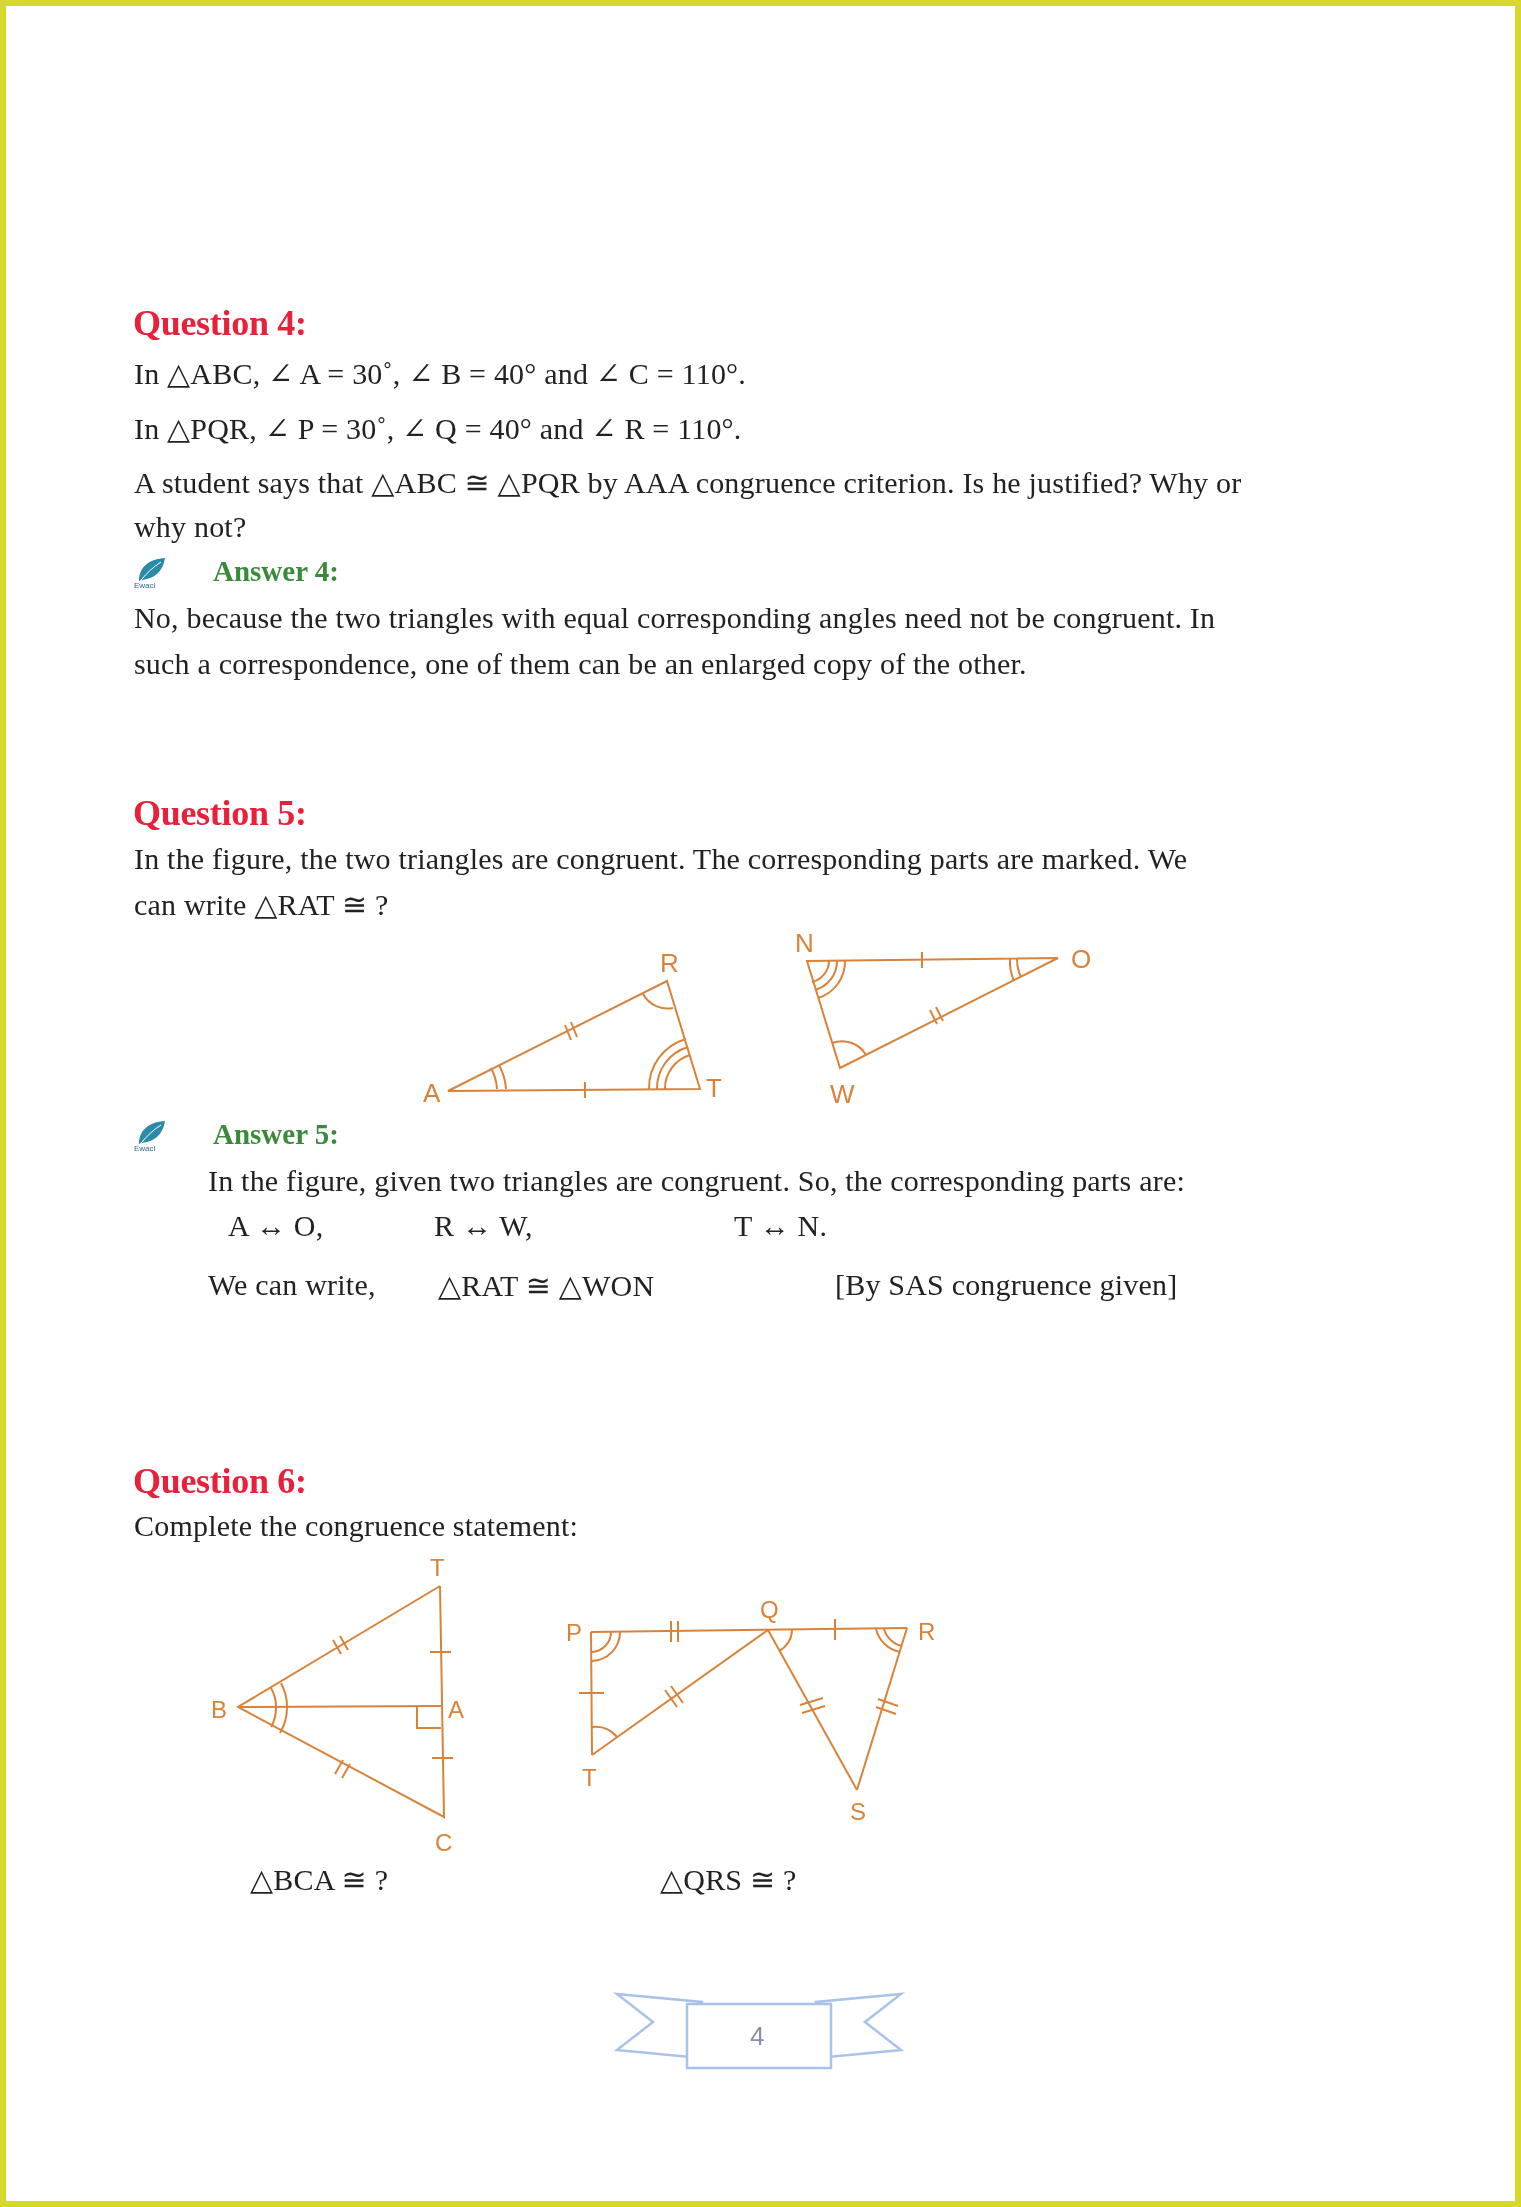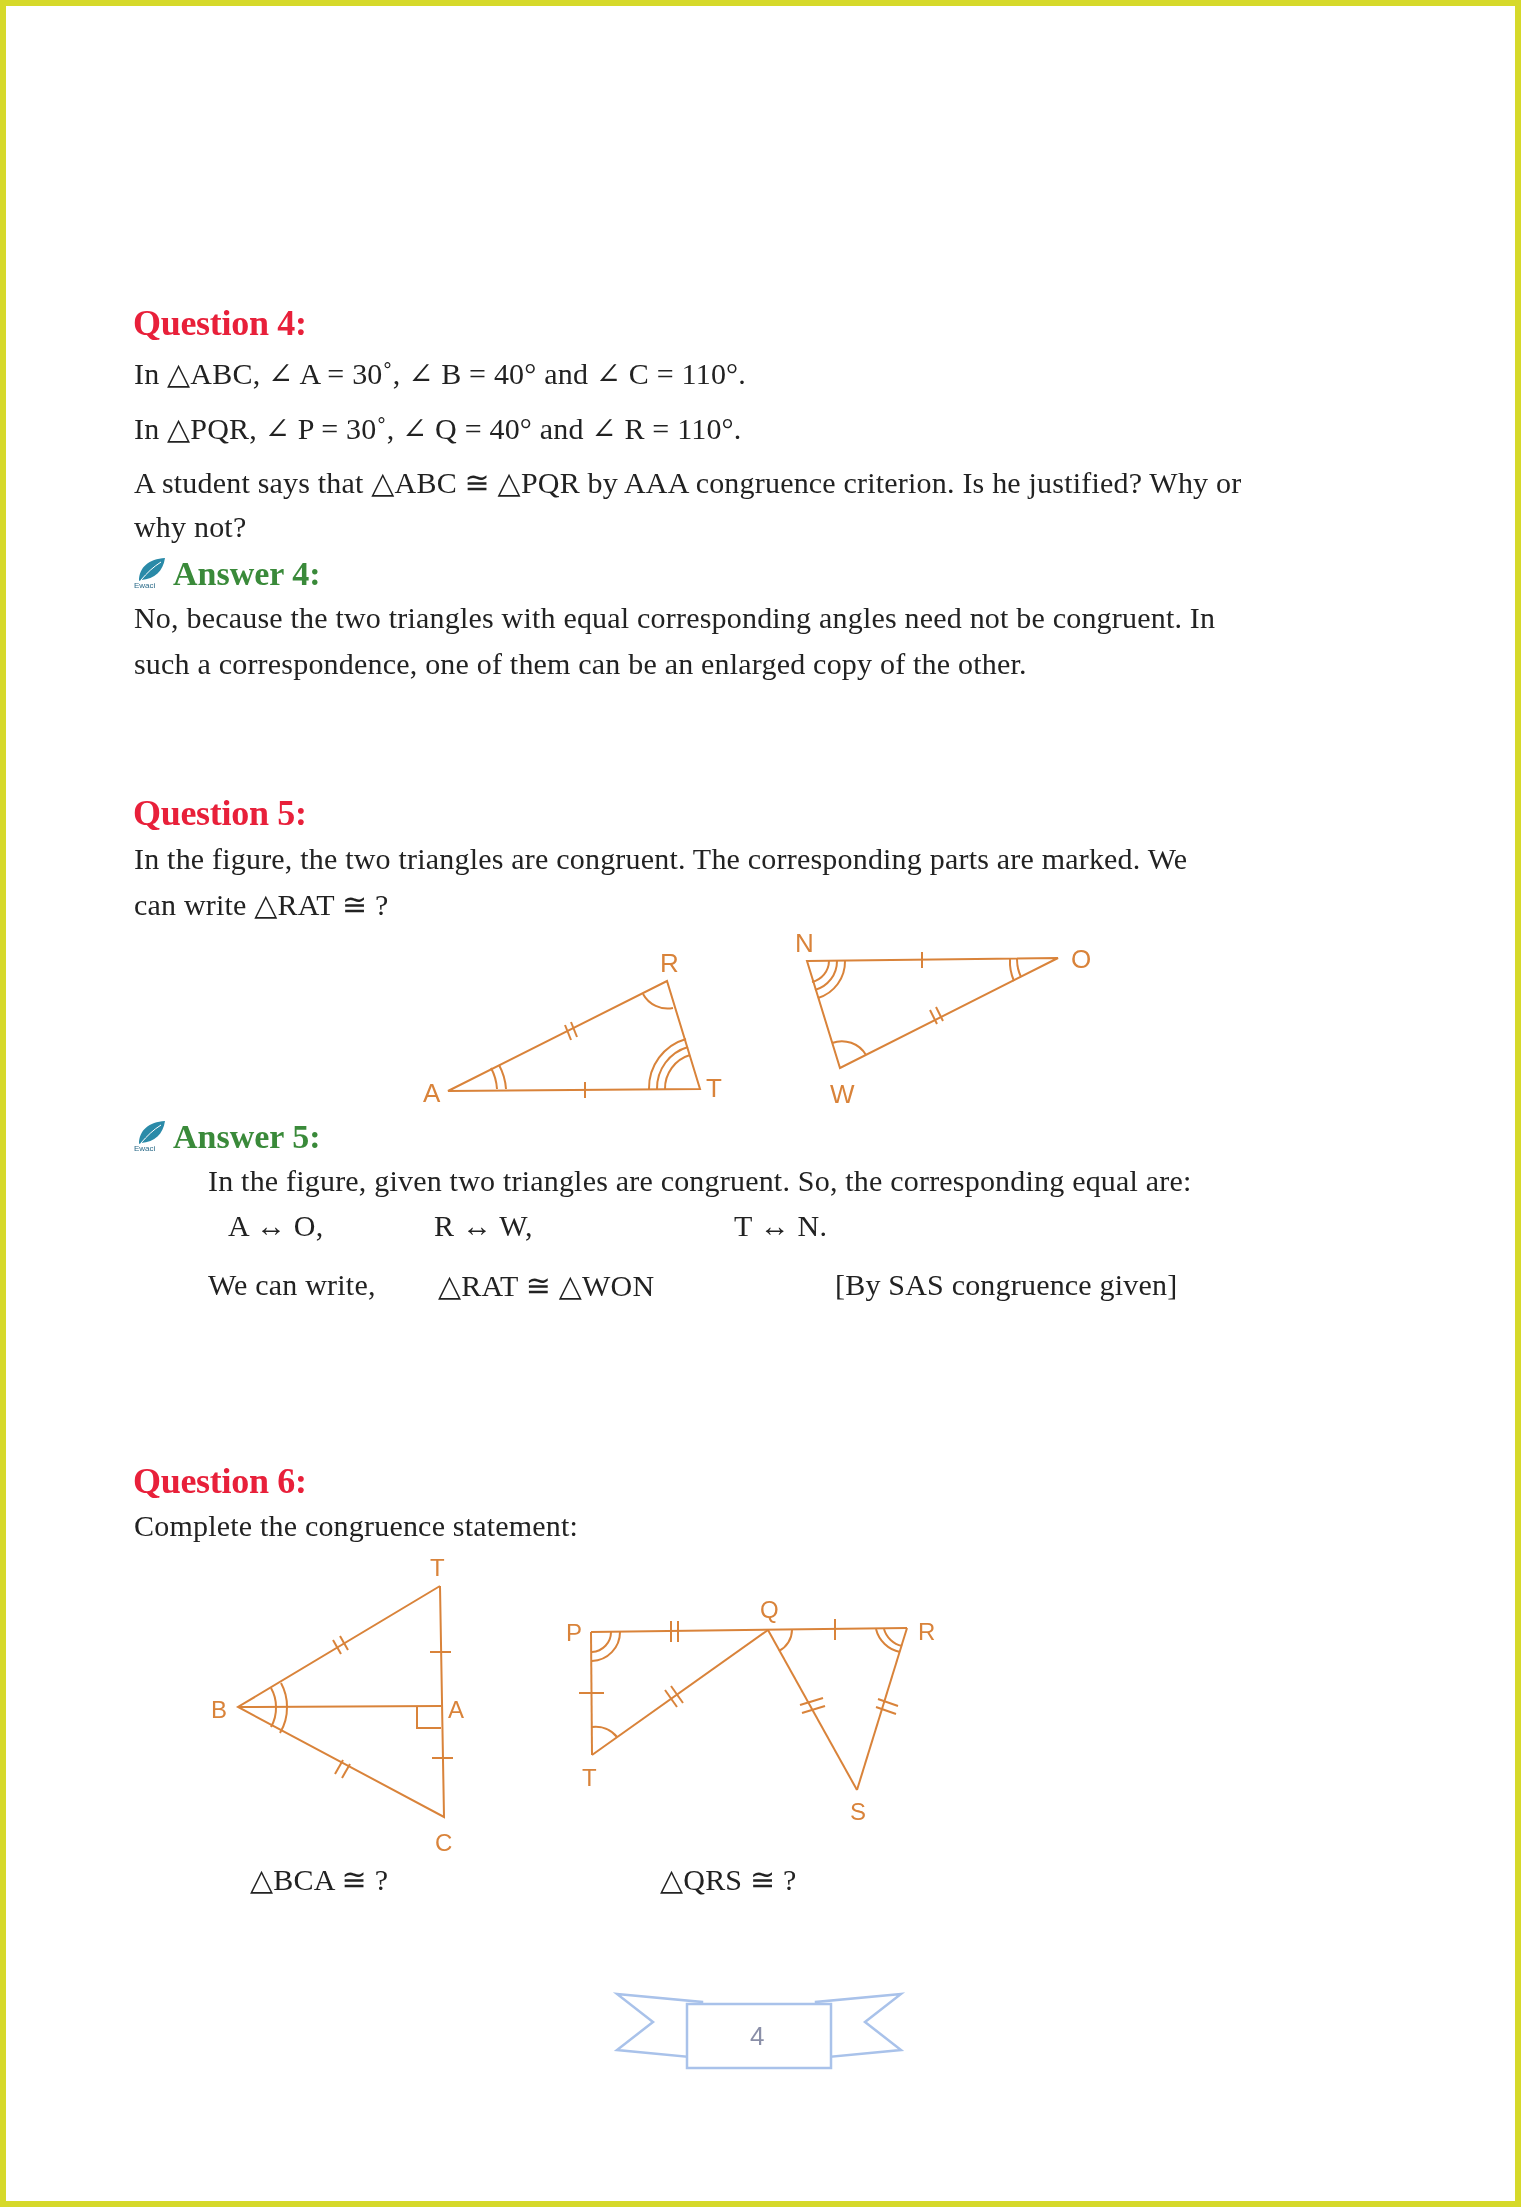--- a/index.html
+++ b/index.html
@@ -8,21 +8,21 @@
       position: absolute; left: 0; top: 0; width: 1521px; height: 2207px;
       box-sizing: border-box; border: 6px solid #d6d92a; pointer-events: none;
     }
     .abs { position: absolute; white-space: nowrap; }
     .q-head {
       font-family: "Liberation Serif", "DejaVu Serif", serif;
       font-weight: bold; font-size: 36px; color: #e8203a; letter-spacing: -0.3px;
     }
     .a-head {
       font-family: "Liberation Serif", "DejaVu Serif", serif;
-      font-weight: bold; font-size: 34px; color: #3a8a3a;
+      font-weight: bold; font-size: 29px; color: #3a8a3a; margin-left: 40px;
     }
     .body-text {
       font-family: "Liberation Serif", "DejaVu Serif", serif;
       font-size: 30px; color: #222222; letter-spacing: 0.2px;
     }
     .ans-icon { position: absolute; width: 34px; height: 34px; }
     svg text { font-family: "Liberation Sans", "DejaVu Sans", sans-serif; }
     .fig { position: absolute; left: 0; top: 0; }
     .page-num {
       font-family: "Liberation Sans", "DejaVu Sans", sans-serif;
@@ -95,21 +95,21 @@
     <text x="830" y="1103">W</text>
   </g>
 </svg>
 
 <svg class="ans-icon" style="left:133px; top:1118px;" viewBox="0 0 34 34">
   <path d="M6 26 C6 12 16 4 32 3 C30 16 22 24 8 25 Z" fill="#2a8aa8"></path>
   <path d="M8 25 C14 18 20 12 28 7" stroke="#ffffff" stroke-width="1" fill="none"></path>
   <text x="1" y="33" font-size="8" fill="#2a6a88">Ewaci</text>
 </svg>
 <div class="abs a-head" style="left:173px; top:1118px;">Answer 5:</div>
-<div class="abs body-text" style="left:208px; top:1164px;">In the figure, given two triangles are congruent. So, the corresponding equal are:</div>
+<div class="abs body-text" style="left:208px; top:1164px;">In the figure, given two triangles are congruent. So, the corresponding parts are:</div>
 <div class="abs body-text" style="left:228px; top:1209px;">A ↔ O,</div>
 <div class="abs body-text" style="left:434px; top:1209px;">R ↔ W,</div>
 <div class="abs body-text" style="left:734px; top:1209px;">T ↔ N.</div>
 <div class="abs body-text" style="left:208px; top:1268px;">We can write,</div>
 <div class="abs body-text" style="left:438px; top:1268px;">△RAT ≅ △WON</div>
 <div class="abs body-text" style="left:835px; top:1268px;">[By SAS congruence given]</div>
 
 <div class="abs q-head" style="left:133px; top:1460px;">Question 6:</div>
 <div class="abs body-text" style="left:134px; top:1509px;">Complete the congruence statement:</div>
 

